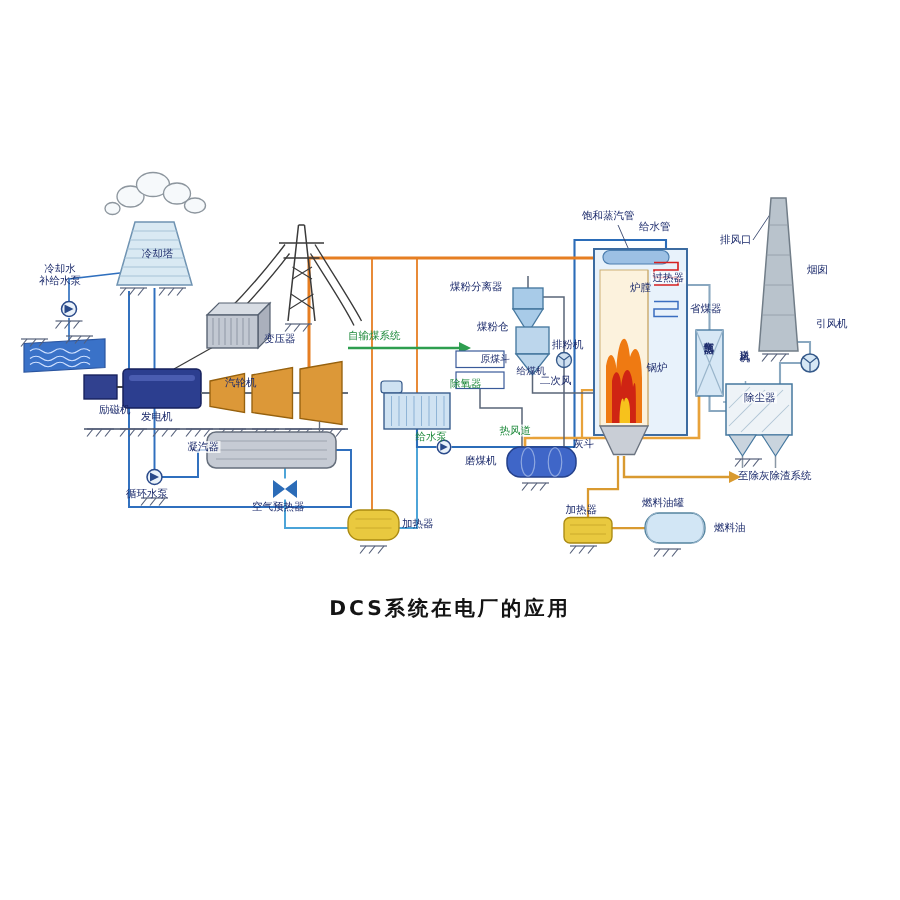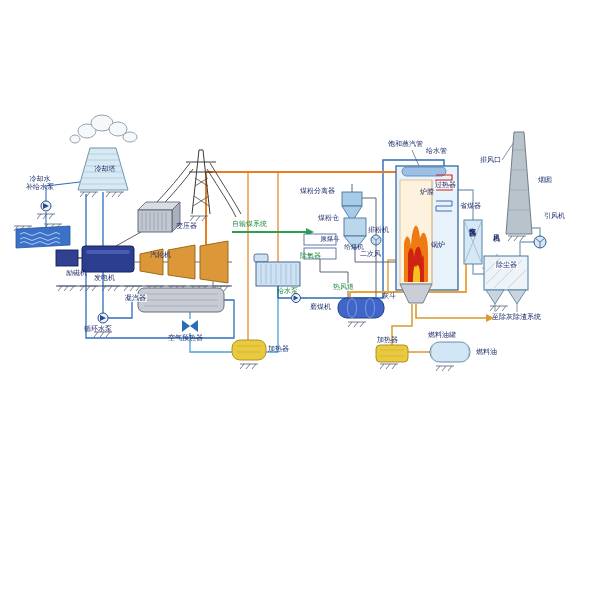--- a/index.html
+++ b/index.html
@@ -334,14 +334,15 @@
 <div class="lbl chip" style="left:495px;top:261px;">除尘器</div>
 <div class="lbl" style="left:528px;top:212px;padding-left:16px;">引风机</div>
 <div class="lbl" style="left:538px;top:176px;">烟囱</div>
 <div class="lbl" style="left:480px;top:156px;">排风口</div>
 <div class="lbl" style="left:382px;top:292px;">灰斗</div>
 <div class="lbl" style="left:492px;top:313px;">至除灰除渣系统</div>
 <div class="lbl" style="left:428px;top:331px;">燃料油罐</div>
 <div class="lbl" style="left:476px;top:348px;">燃料油</div>
 <div class="lbl" style="left:377px;top:336px;">加热器</div>
 
+<div id="title">DCS系统在电厂的应用</div>
 
 </div>
 
 </body></html>

